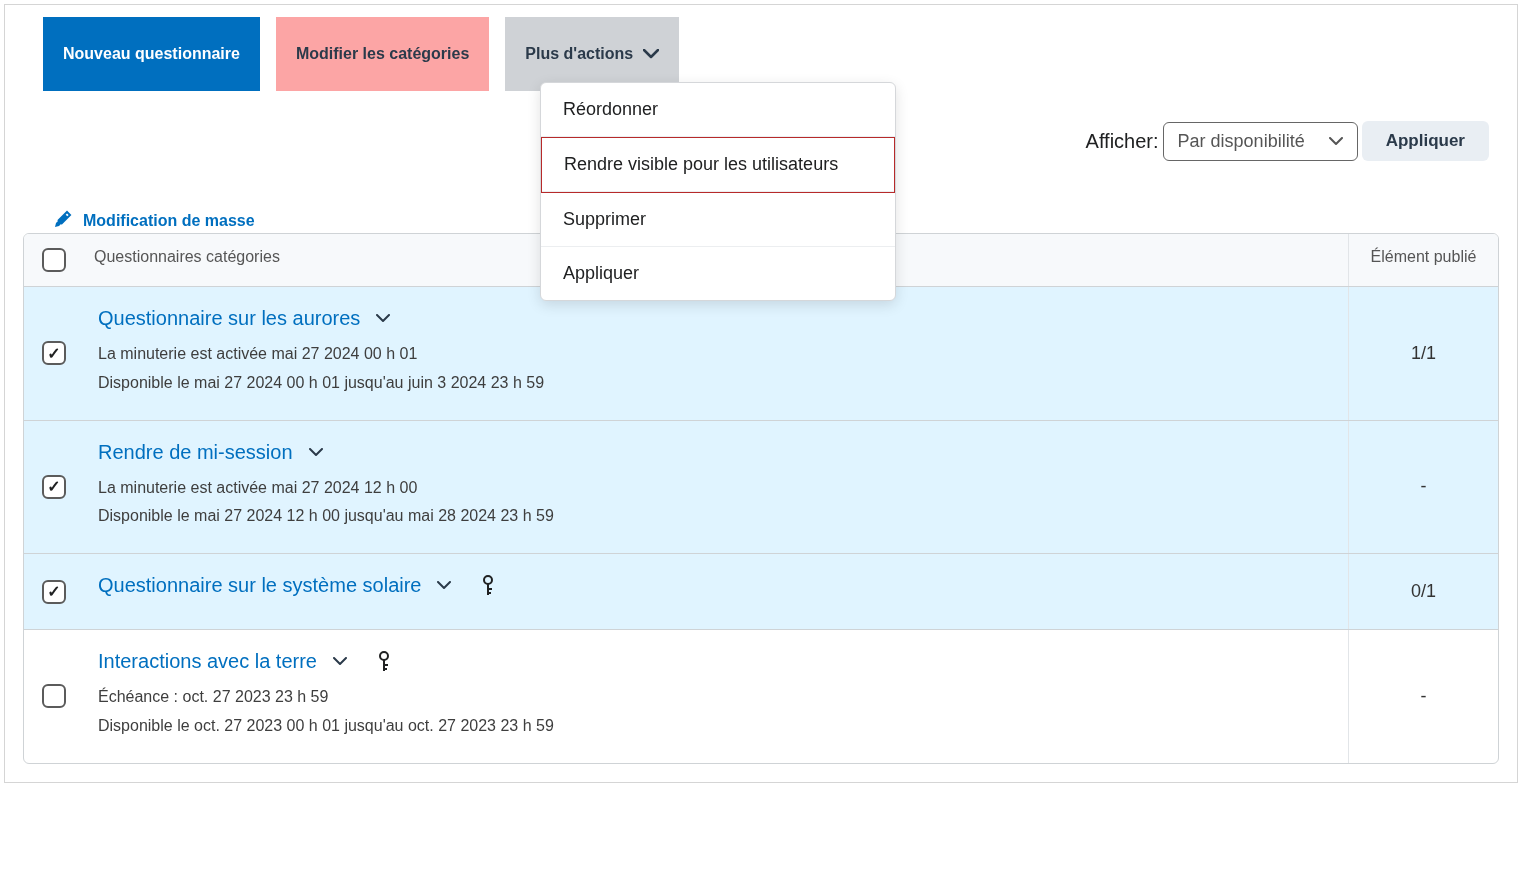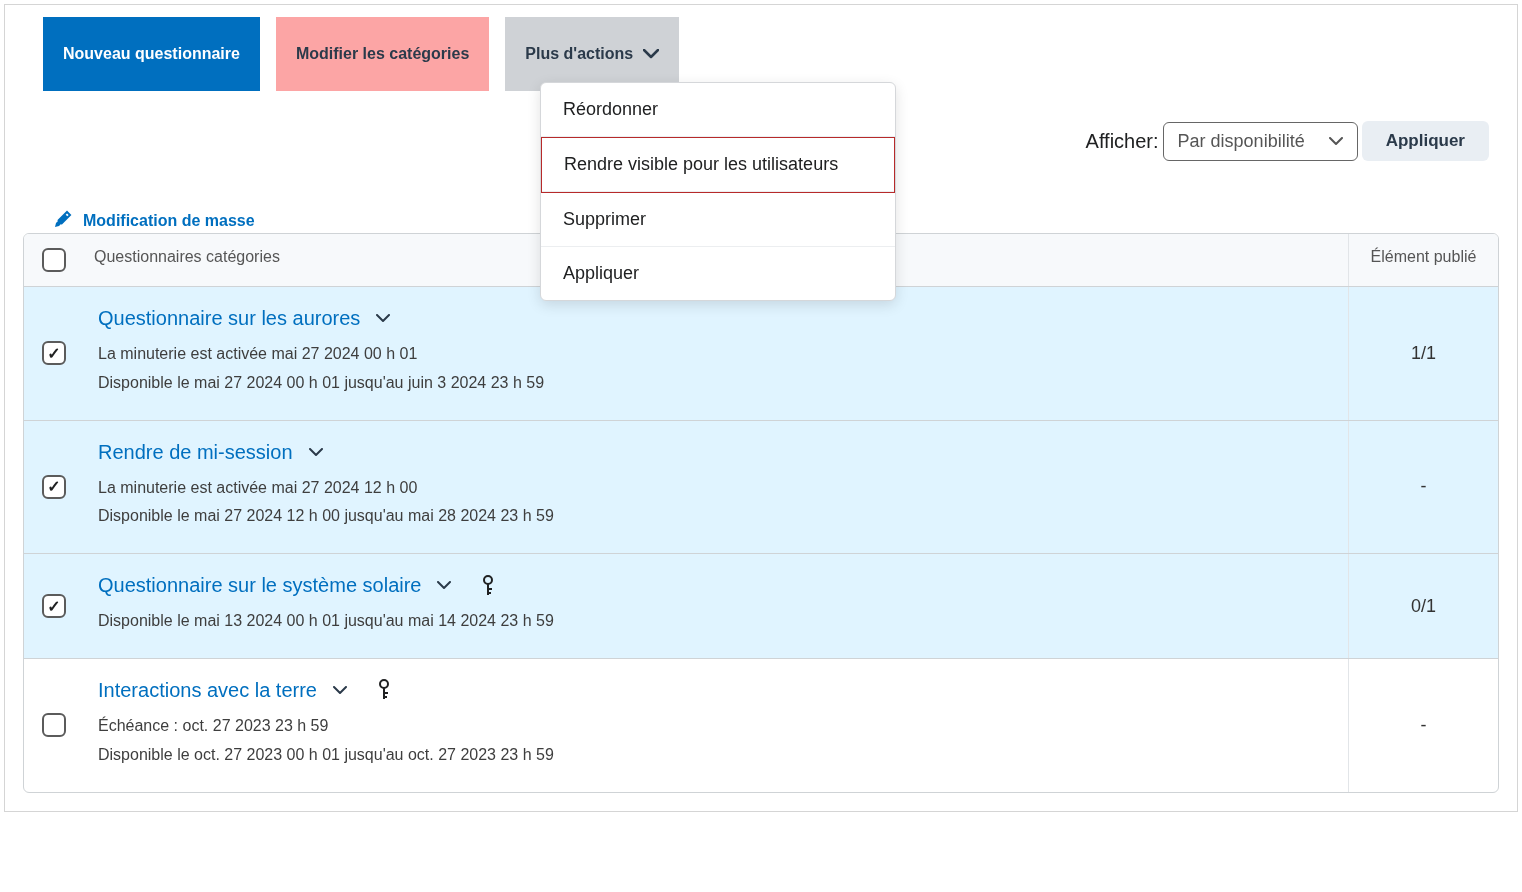--- a/index.html
+++ b/index.html
@@ -333,21 +333,20 @@
                   <path d="M1 1 L7 7 L13 1" stroke="#2b3a4a" stroke-width="2" fill="none" stroke-linecap="round" stroke-linejoin="round"></path>
                 </svg>
               </span>
               <span class="key-icon" style="margin-left: 14px;">
                 <svg width="14" height="22" viewBox="0 0 14 22">
                   <circle cx="7" cy="5" r="4" fill="none" stroke="#202122" stroke-width="2"></circle>
                   <path d="M7 9 L7 20 M7 14 L11 14 M7 18 L10 18" stroke="#202122" stroke-width="2" fill="none"></path>
                 </svg>
               </span>
             </div>
-            <div class="row-line">Disponible le mai 13 2024 00 h 01 jusqu'au mai 14 2024 23 h 59</div>
           </div>
           <div class="col-pub">0/1</div>
         </div>
         <div class="row">
           <div class="col-check">
             <span class="checkbox"></span>
           </div>
           <div class="row-content">
             <div class="row-title">
               <a href="#">Interactions avec la terre</a>

